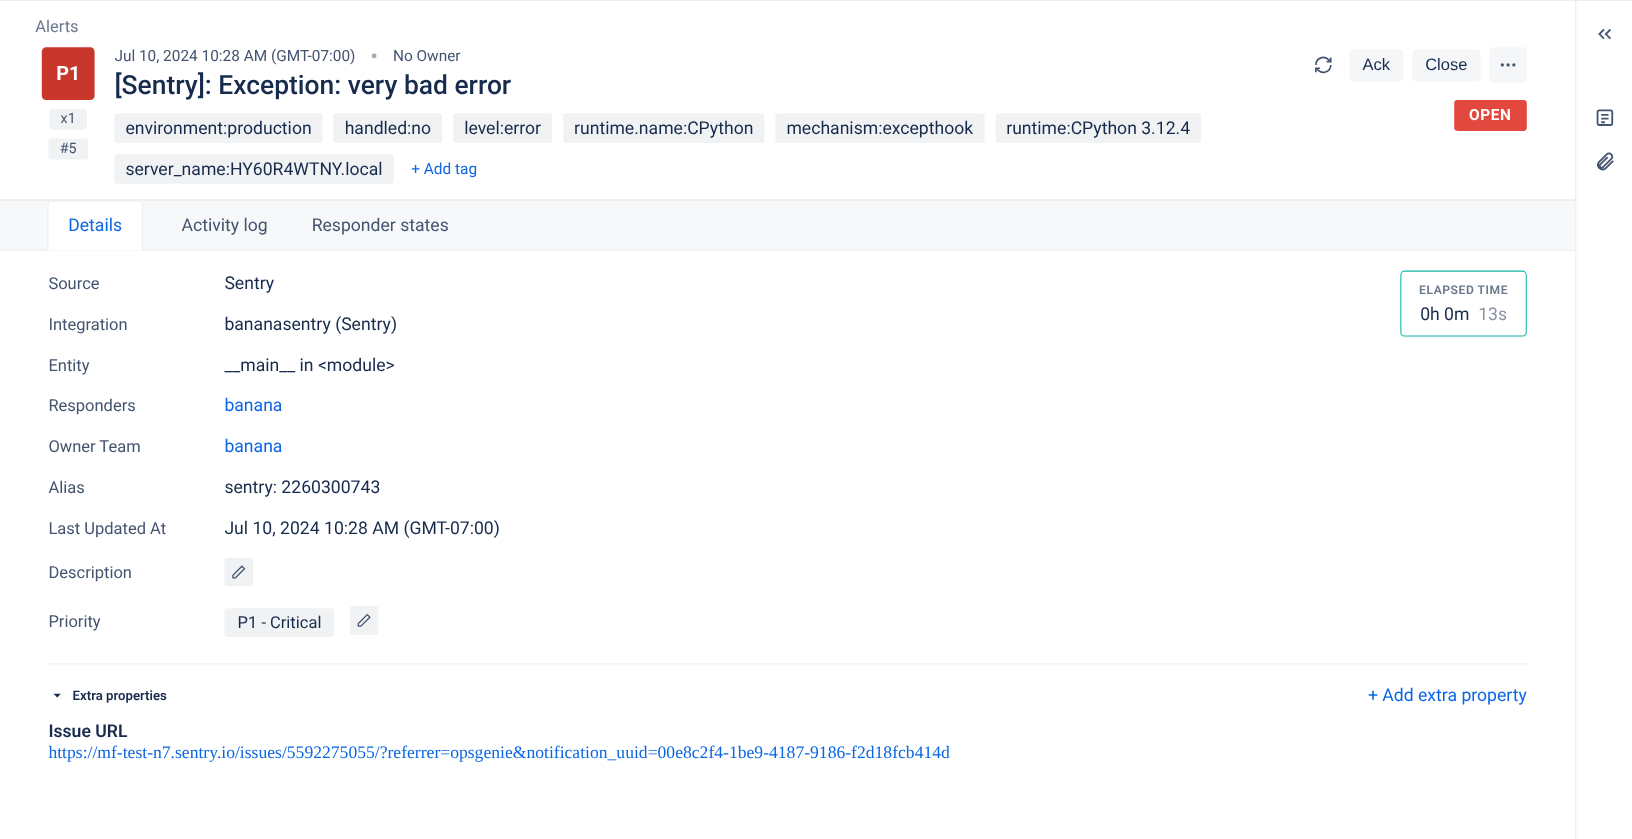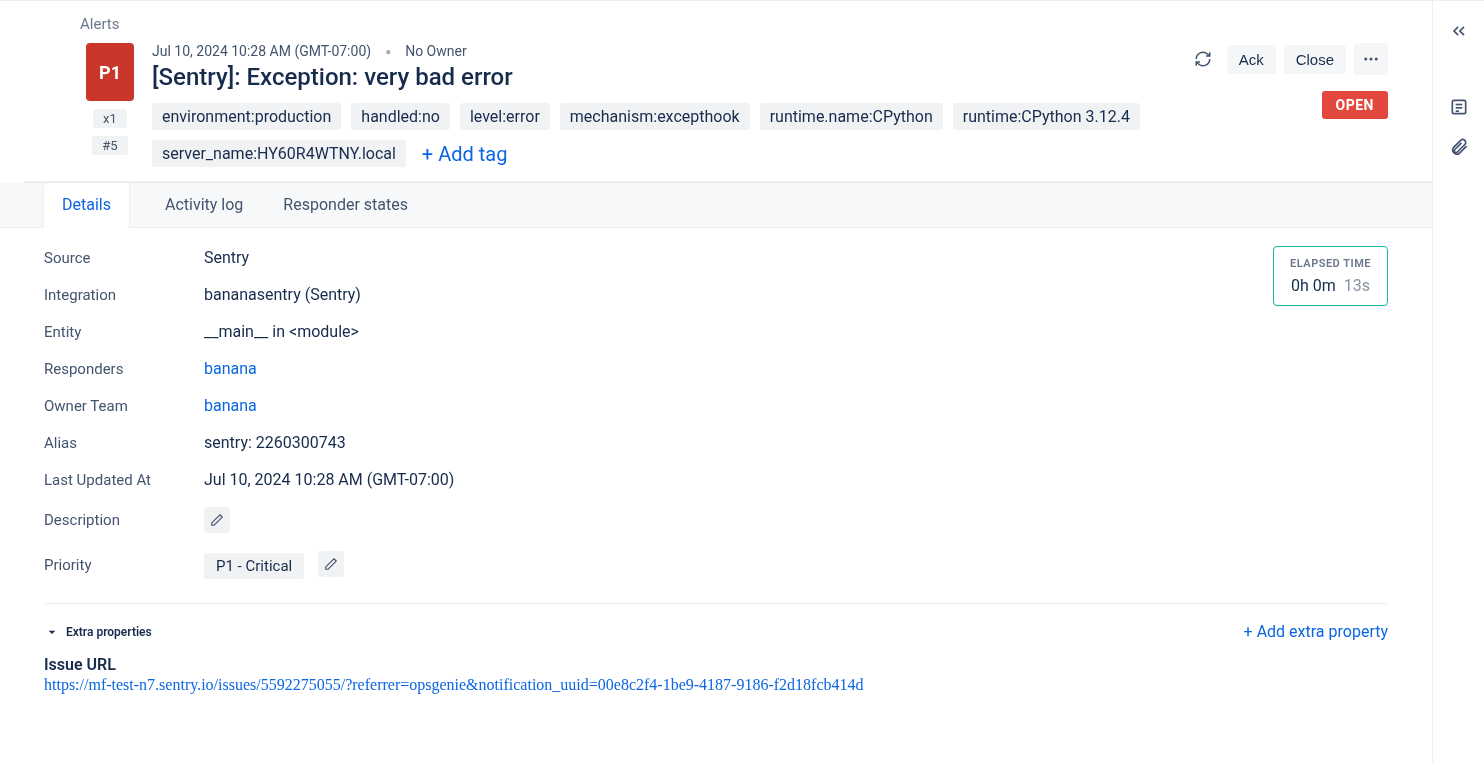--- a/index.html
+++ b/index.html
@@ -2,33 +2,33 @@
 <html><head>
 <meta charset="utf-8">
 <style>
 * { box-sizing: border-box; margin: 0; padding: 0; }
 body { font-family: -apple-system, BlinkMacSystemFont, "Segoe UI", Roboto, sans-serif; font-size: 14px; color: #172B4D; background: #fff; }
 .page { width: 1484px; height: 763px; display: flex; border-top: 1px solid #eee; overflow: hidden; }
 .main { flex: 1; display: flex; flex-direction: column; }
 .rail { width: 52px; border-left: 1px solid #eee; display: flex; flex-direction: column; align-items: center; padding-top: 18px; gap: 16px; }
 .rail-icon { width: 24px; height: 24px; display: flex; align-items: center; justify-content: center; color: #44546F; cursor: pointer; }
 
-.header { padding: 14px 44px 14px 56px; border-bottom: 2px solid #eee; margin-left: 24px; }
+.header { padding: 14px 44px 14px 32px; border-bottom: 2px solid #eee; }
 .breadcrumb { color: #6B778C; font-size: 15px; margin-bottom: 10px; }
 .header-row { display: flex; align-items: flex-start; gap: 12px; }
 .p1-col { display: flex; flex-direction: column; gap: 8px; align-items: center; width: 60px; }
-.p1-badge { width: 48px; height: 58px; background: #C9372C; color: #fff; font-weight: 700; font-size: 18px; display: flex; align-items: center; justify-content: center; border-radius: 4px; }
+.p1-badge { width: 48px; height: 48px; background: #C9372C; color: #fff; font-weight: 700; font-size: 18px; display: flex; align-items: center; justify-content: center; border-radius: 4px; }
 .count-badge { background: #F1F2F4; color: #44546F; font-size: 13px; padding: 2px 10px; border-radius: 3px; }
 .title-col { flex: 1; }
 .meta-line { font-size: 14px; color: #44546F; margin-bottom: 4px; display: flex; align-items: center; gap: 14px; }
 .meta-dot { color: #aaa; font-size: 10px; }
 .title { font-size: 24px; font-weight: 500; color: #172B4D; margin-bottom: 12px; }
 .tags-row { display: flex; flex-wrap: wrap; gap: 10px; align-items: center; font-size: 16px; }
 .tag { background: #F1F2F4; color: #172B4D; padding: 4px 10px; border-radius: 3px; font-size: 16px; }
-.add-tag { color: #0C66E4; font-size: 20px; cursor: pointer; padding-left: 6px; }
+.add-tag { color: #0C66E4; font-size: 14px; cursor: pointer; padding-left: 6px; }
 .actions-col { display: flex; flex-direction: column; align-items: flex-end; gap: 16px; }
 .actions-row { display: flex; align-items: center; gap: 8px; }
 .refresh-icon { width: 32px; height: 32px; display: flex; align-items: center; justify-content: center; color: #44546F; cursor: pointer; }
 .btn { background: #091E420A; color: #172B4D; border: none; padding: 6px 12px; font-size: 15px; border-radius: 3px; cursor: pointer; }
 .icon-btn { background: #091E420A; width: 34px; height: 32px; display: flex; align-items: center; justify-content: center; border-radius: 3px; cursor: pointer; color: #44546F; }
 .status-badge { background: #E2483D; color: #fff; font-weight: 700; font-size: 14px; padding: 6px 14px; border-radius: 3px; letter-spacing: 0.5px; }
 
 .tabs-bar { border-bottom: 1px solid #eee; padding: 0 44px; display: flex; gap: 32px; background: #F7F8F9; }
 .tab { padding: 12px 4px 12px; font-size: 16px; color: #44546F; cursor: pointer; }
 .tab.active { color: #0C66E4; background: #fff; margin-bottom: -1px; border-bottom: 2px solid transparent; padding-left: 18px; padding-right: 18px; border-radius: 4px 4px 0 0; box-shadow: 0 -1px 0 #eee, -1px 0 0 #eee, 1px 0 0 #eee; }
@@ -72,22 +72,22 @@
           <div class="meta-line">
             <span>Jul 10, 2024 10:28 AM (GMT-07:00)</span>
             <span class="meta-dot">●</span>
             <span>No Owner</span>
           </div>
           <div class="title">[Sentry]: Exception: very bad error</div>
           <div class="tags-row">
             <span class="tag">environment:production</span>
             <span class="tag">handled:no</span>
             <span class="tag">level:error</span>
+            <span class="tag">runtime.name:CPython</span>
             <span class="tag">mechanism:excepthook</span>
-            <span class="tag">runtime.name:CPython</span>
             <span class="tag">runtime:CPython 3.12.4</span>
             <span class="tag">server_name:HY60R4WTNY.local</span>
             <span class="add-tag">+ Add tag</span>
           </div>
         </div>
         <div class="actions-col">
           <div class="actions-row">
             <div class="refresh-icon">
               <svg width="18" height="18" viewBox="0 0 24 24" fill="none" stroke="currentColor" stroke-width="2">
                   <path d="M3 12a9 9 0 0 1 15-6.7L21 8"></path>

